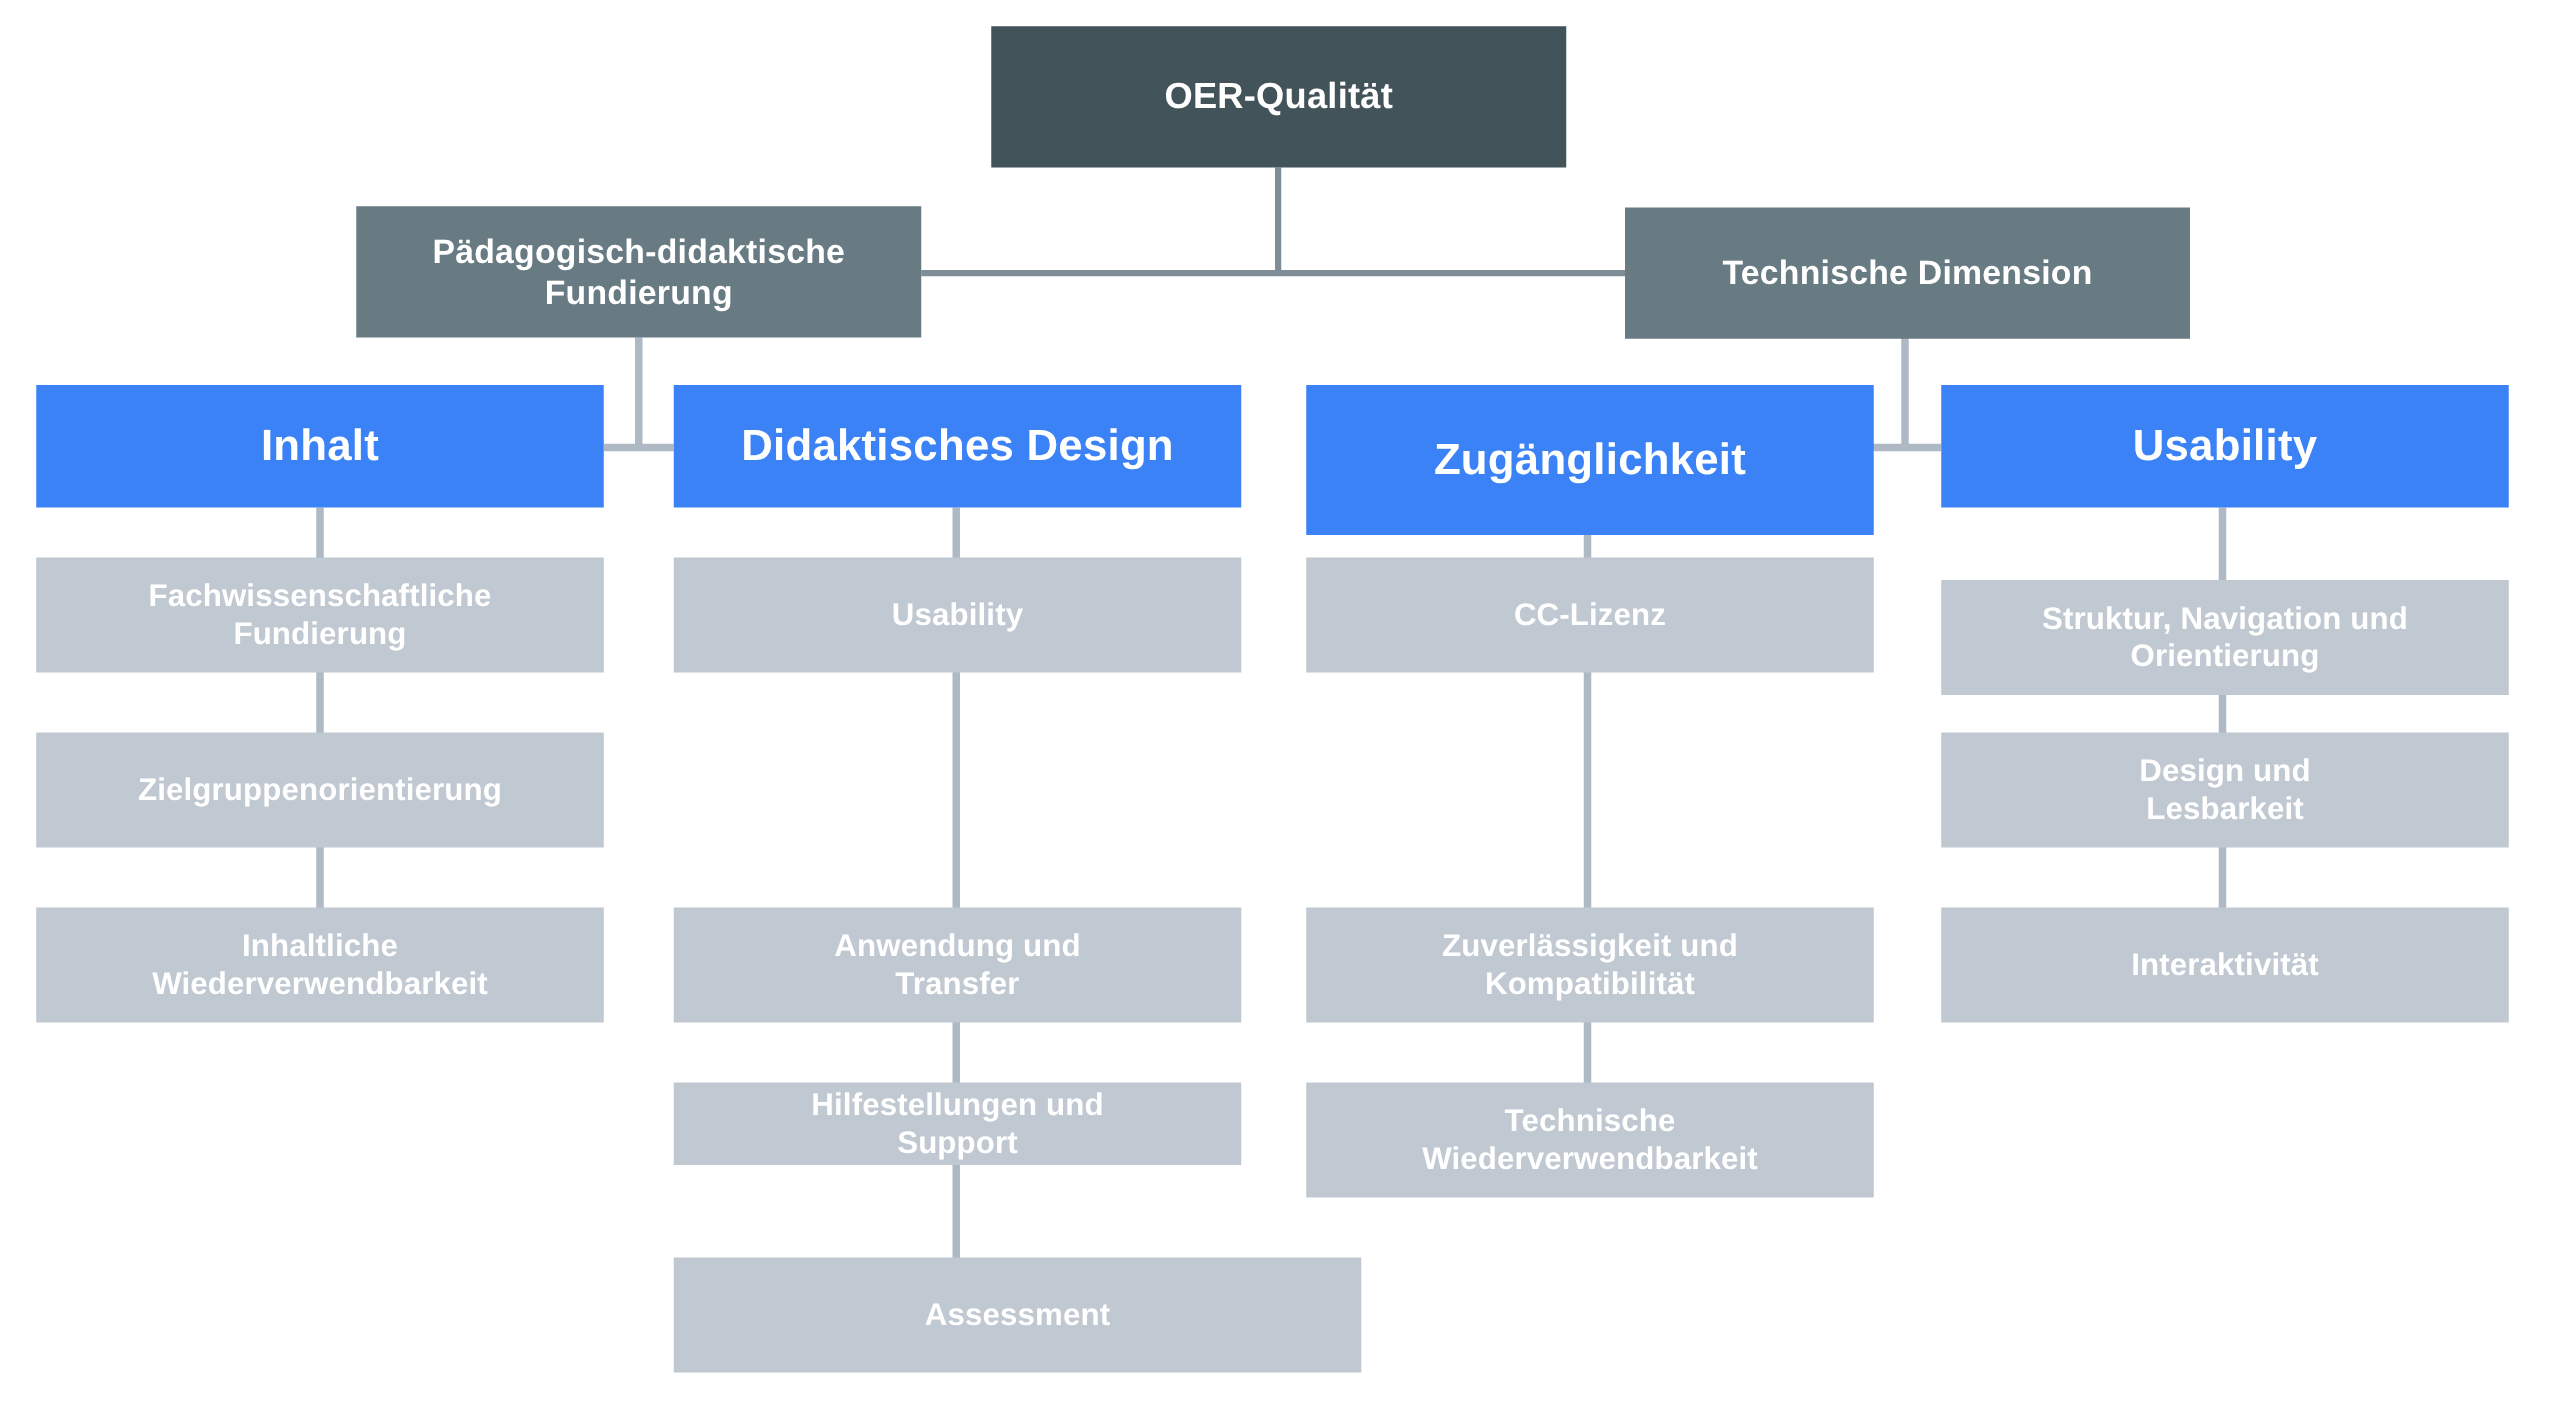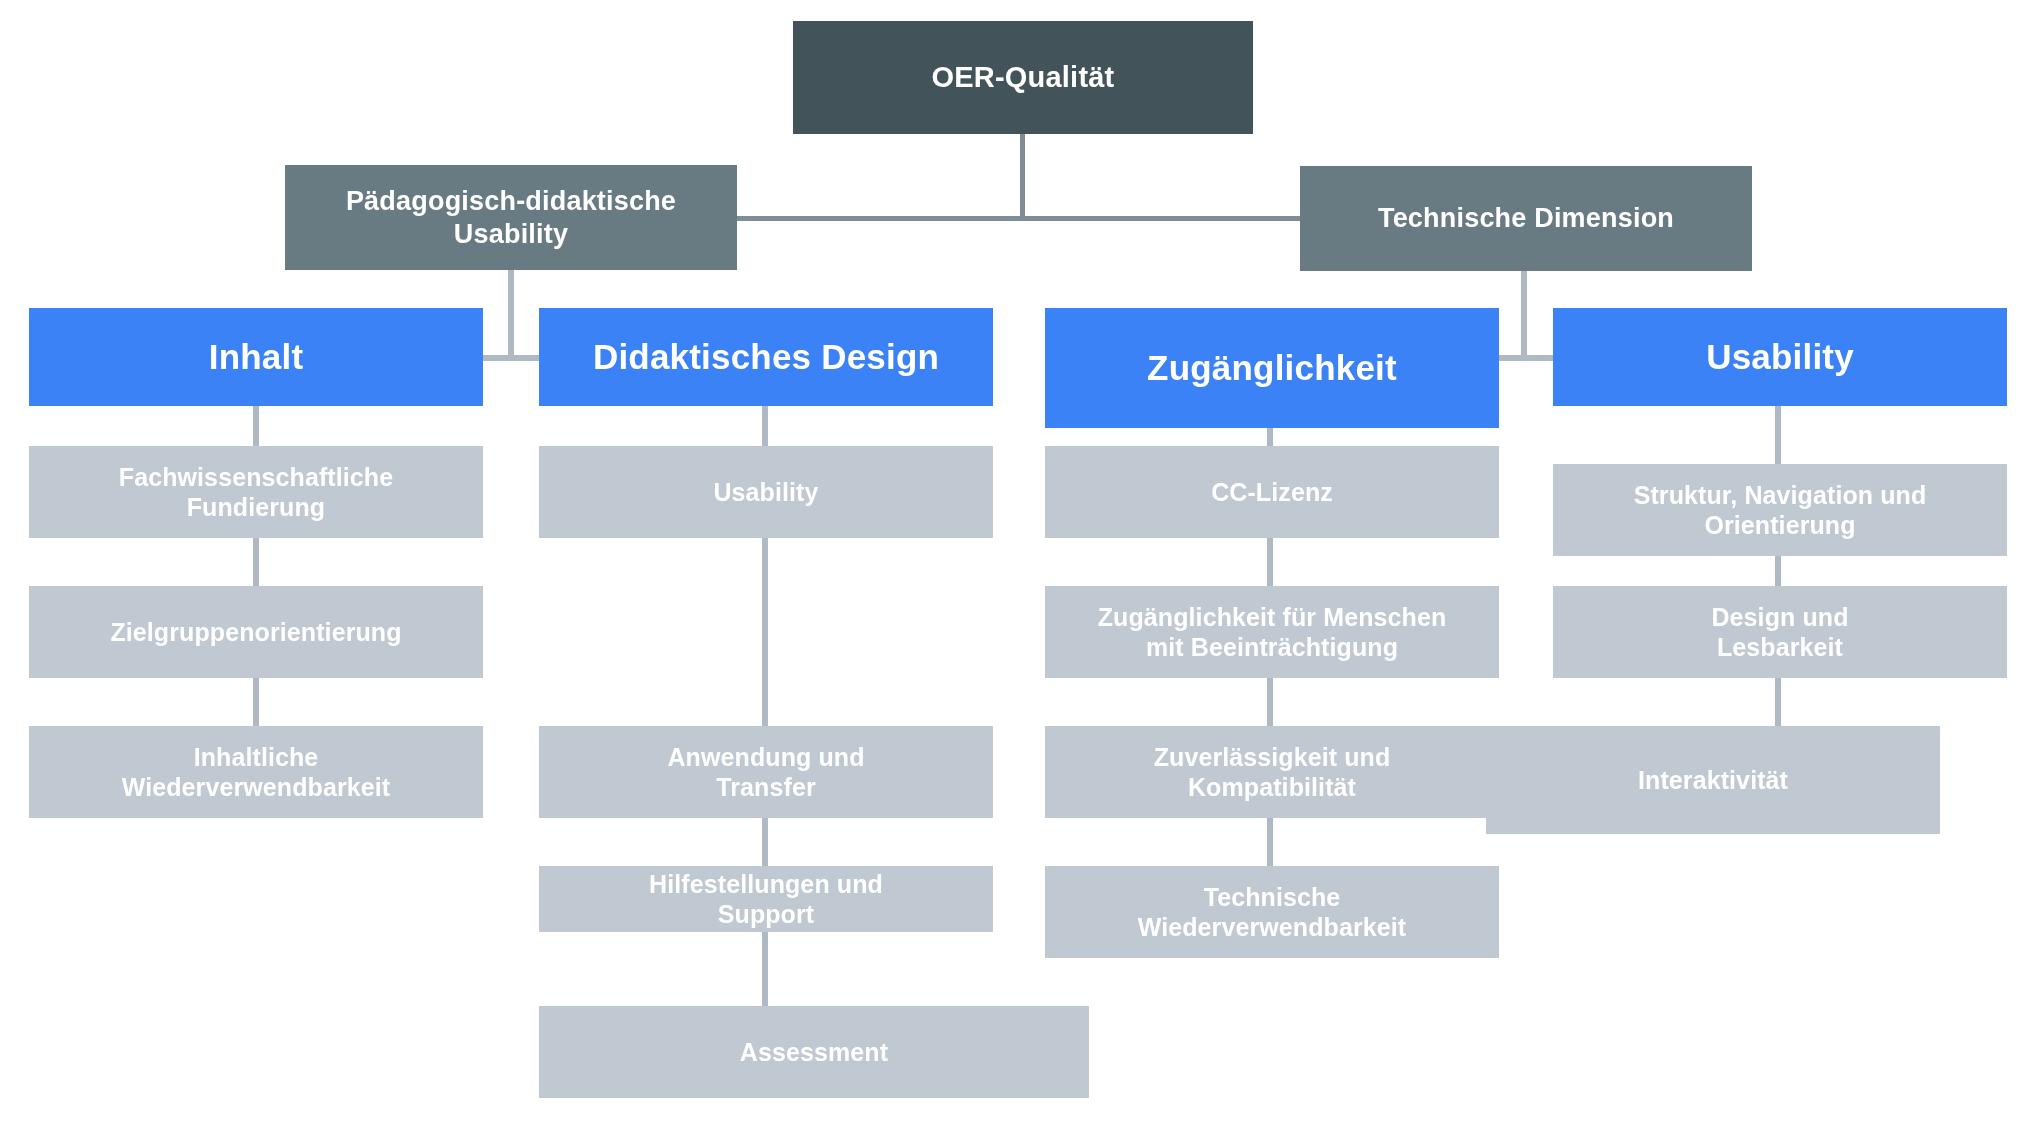--- a/index.html
+++ b/index.html
@@ -63,21 +63,21 @@
 
   <div class="connector" style="left:762px; top:406px; width:6px; height:610px;"></div>
 
   <div class="connector" style="left:1267px; top:406px; width:6px; height:470px;"></div>
 
   <div class="connector" style="left:1775px; top:406px; width:6px; height:330px;"></div>
 
   <div class="node lvl-root" style="left:793px; top:21px; width:460px; height:113px;">OER-Qualität</div>
 
   <div class="node lvl-dim" style="left:285px; top:165px; width:452px; height:105px;">Pädagogisch-didaktische
-Usability</div>
+Fundierung</div>
   <div class="node lvl-dim" style="left:1300px; top:166px; width:452px; height:105px;">Technische Dimension</div>
 
   <div class="node lvl-cat" style="left:29px; top:308px; width:454px; height:98px;">Inhalt</div>
   <div class="node lvl-cat" style="left:539px; top:308px; width:454px; height:98px;">Didaktisches Design</div>
   <div class="node lvl-cat" style="left:1045px; top:308px; width:454px; height:120px;">Zugänglichkeit</div>
   <div class="node lvl-cat" style="left:1553px; top:308px; width:454px; height:98px;">Usability</div>
 
   <div class="node lvl-crit" style="left:29px; top:446px; width:454px; height:92px;">Fachwissenschaftliche
 Fundierung</div>
   <div class="node lvl-crit" style="left:29px; top:586px; width:454px; height:92px;">Zielgruppenorientierung</div>
@@ -85,26 +85,24 @@
 Wiederverwendbarkeit</div>
 
   <div class="node lvl-crit" style="left:539px; top:446px; width:454px; height:92px;">Usability</div>
   <div class="node lvl-crit" style="left:539px; top:726px; width:454px; height:92px;">Anwendung und
 Transfer</div>
   <div class="node lvl-crit" style="left:539px; top:866px; width:454px; height:66px;">Hilfestellungen und
 Support</div>
   <div class="node lvl-crit" style="left:539px; top:1006px; width:550px; height:92px;">Assessment</div>
 
   <div class="node lvl-crit" style="left:1045px; top:446px; width:454px; height:92px;">CC-Lizenz</div>
-  <div class="node lvl-crit" style="left:1045px; top:586px; width:454px; height:92px;">Zugänglichkeit für Menschen
-mit Beeinträchtigung</div>
   <div class="node lvl-crit" style="left:1045px; top:726px; width:454px; height:92px;">Zuverlässigkeit und
 Kompatibilität</div>
   <div class="node lvl-crit" style="left:1045px; top:866px; width:454px; height:92px;">Technische
 Wiederverwendbarkeit</div>
 
   <div class="node lvl-crit" style="left:1553px; top:446px; width:454px; height:92px;margin-top:18px;">Struktur, Navigation und
 Orientierung</div>
   <div class="node lvl-crit" style="left:1553px; top:586px; width:454px; height:92px;">Design und
 Lesbarkeit</div>
-  <div class="node lvl-crit" style="left:1486px; top:726px; width:454px; height:108px;">Interaktivität</div>
+  <div class="node lvl-crit" style="left:1553px; top:726px; width:454px; height:92px;">Interaktivität</div>
 
 </div>
 
 </body></html>

